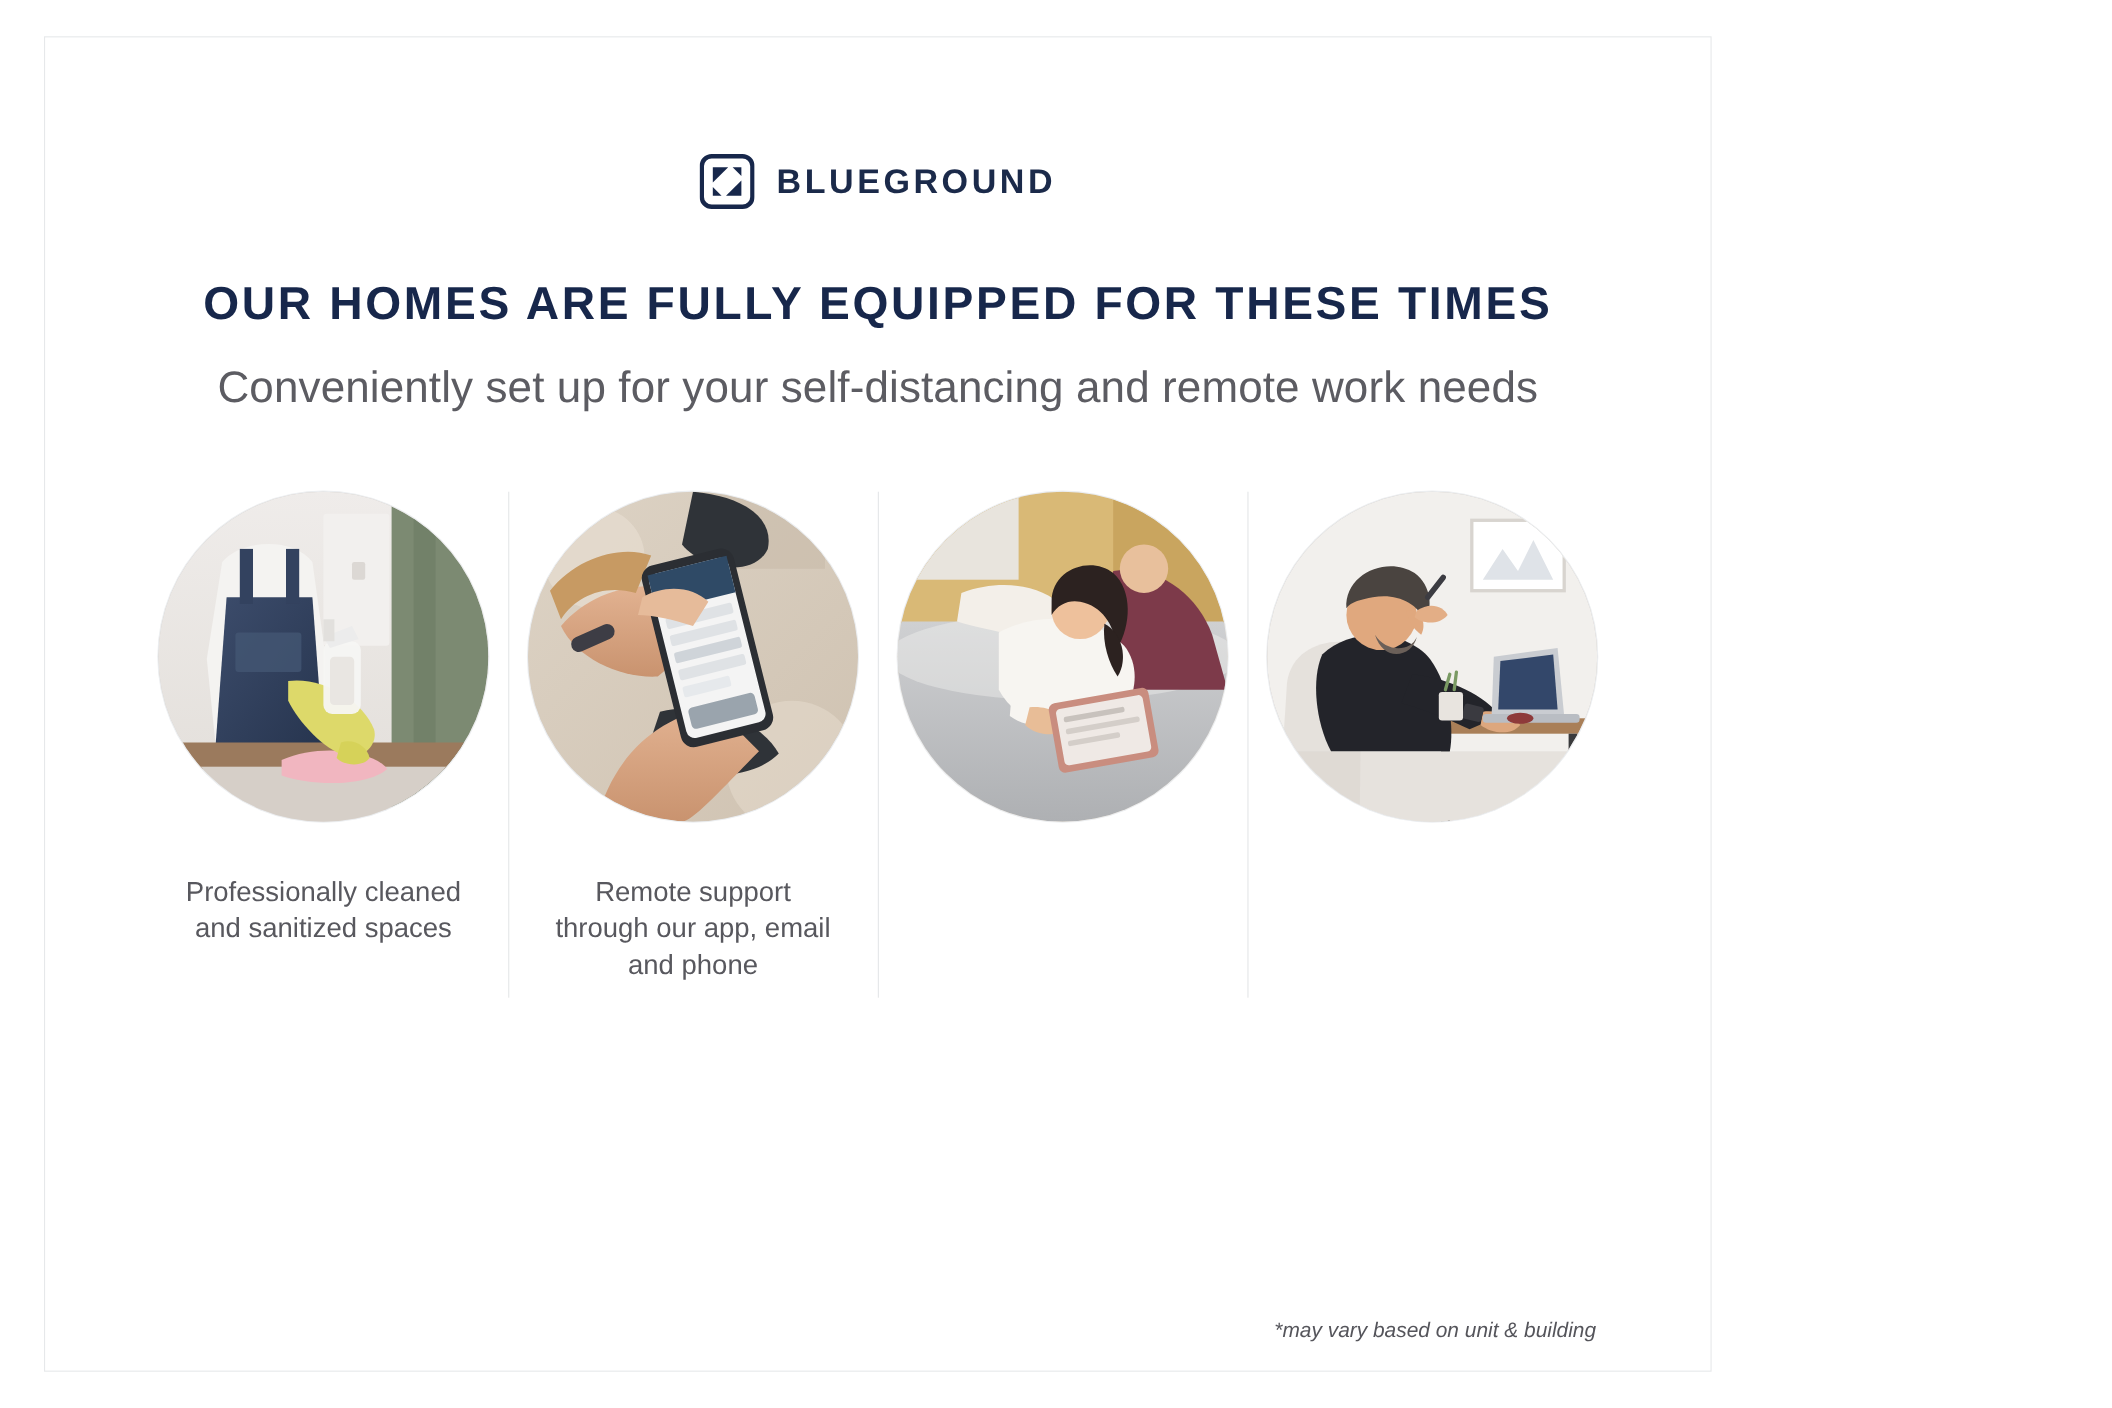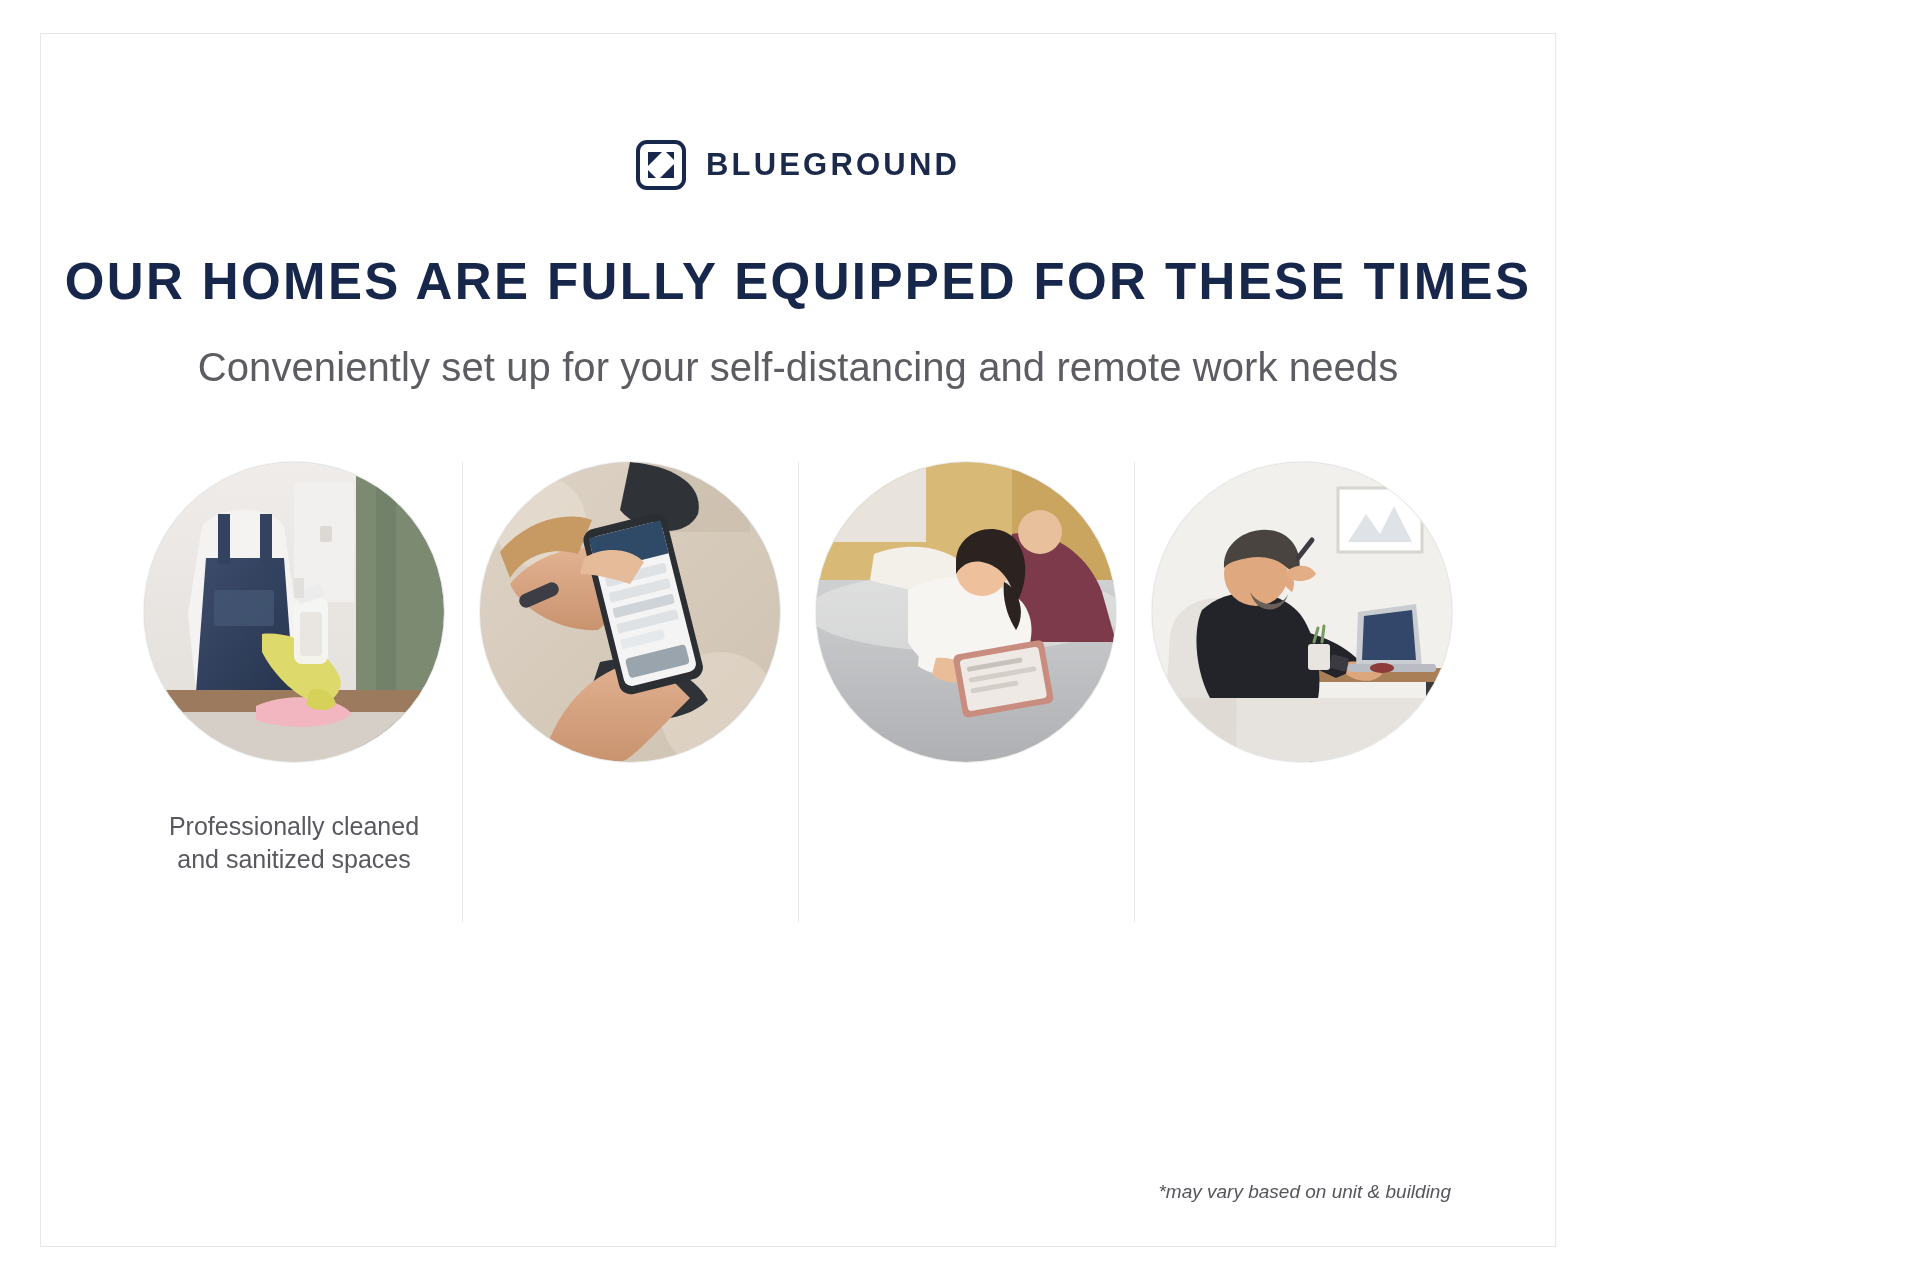--- a/index.html
+++ b/index.html
@@ -59,21 +59,21 @@
     letter-spacing: 3.2px;
     color: #1b2a4a;
   }
 
   
   .headline {
     margin-top: 62px;
     text-align: center;
     font-family: "Liberation Sans", sans-serif;
     font-weight: bold;
-    font-size: 51px;
+    font-size: 42px;
     letter-spacing: 2.4px;
     color: #17274b;
     text-transform: uppercase;
   }
 
   .subheadline {
     margin-top: 30px;
     text-align: center;
     font-family: "Liberation Sans", sans-serif;
     font-size: 40px;
@@ -127,21 +127,21 @@
     font-size: 25px;
     line-height: 1.32;
     color: #58585e;
     white-space: pre-line;
   }
 
   
   .footnote {
     position: absolute;
     right: 100px;
-    bottom: 137px;
+    bottom: 119px;
     font-family: "Liberation Sans", sans-serif;
     font-style: italic;
     font-size: 19px;
     color: #55555b;
   }
 </style>
 </head>
 <body>
 
 <div class="page">
@@ -258,20 +258,23 @@
                 <rect x="134" y="140" width="62" height="10" rx="2" fill="#cfd4d9"></rect>
                 <rect x="134" y="156" width="62" height="10" rx="2" fill="#dfe2e5"></rect>
                 <rect x="134" y="172" width="44" height="10" rx="2" fill="#e6e9ec"></rect>
                 <rect x="134" y="192" width="62" height="20" rx="4" fill="#9aa4ad"></rect>
               </g>
 
               <path d="M104 96 C124 84 150 86 164 100 L150 122 C132 116 112 112 100 112 Z" fill="#e6bb9a"></path>
             </g>
           </svg>
         </div>
+        <div class="caption">Remote support
+through our app, email
+and phone</div>
       </div>
 
       <div class="card">
         <div class="circle">
           <svg width="300" height="300" viewBox="0 0 300 300" xmlns="http://www.w3.org/2000/svg">
             <defs>
               <clipPath id="c3">
                   <circle cx="150" cy="150" r="150"></circle>
                 </clipPath>
               <linearGradient id="bed" x1="0" y1="0" x2="0" y2="1">

